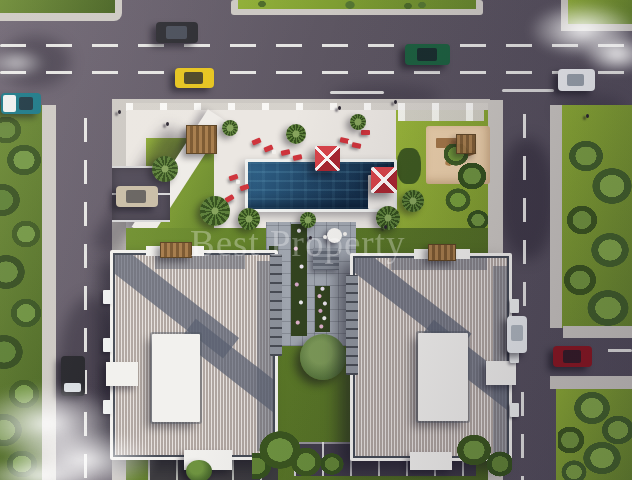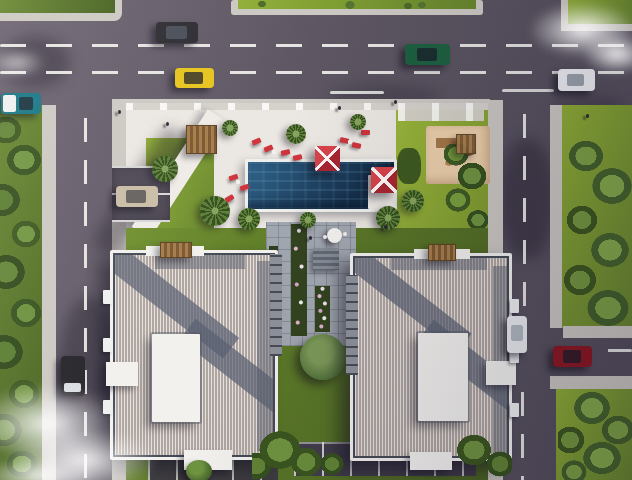--- a/index.html
+++ b/index.html
@@ -279,20 +279,21 @@
   <span class="p person" style="left:118px;top:110px"></span>
   <span class="p person" style="left:166px;top:122px"></span>
   <span class="p person" style="left:338px;top:106px"></span>
   <span class="p person" style="left:394px;top:100px"></span>
   <span class="p person" style="left:586px;top:114px"></span>
   <span class="p person" style="left:384px;top:225px"></span>
   <span class="p person" style="left:309px;top:236px"></span>
 
   <div class="p light-overlay" style="inset:0"></div>
 
+  <div class="p wm" style="left:190px;top:222px">Best Property</div>
 
   <div class="p cloud" style="left:528px;top:2px;width:110px;height:56px"></div>
   <div class="p cloud" style="left:582px;top:34px;width:70px;height:40px"></div>
   <div class="p cloud" style="left:-28px;top:384px;width:150px;height:80px"></div>
   <div class="p cloud" style="left:8px;top:428px;width:150px;height:64px"></div>
   <div class="p cloud" style="left:-20px;top:456px;width:120px;height:40px"></div>
   <div class="p cloud" style="left:-14px;top:48px;width:60px;height:30px;opacity:.7"></div>
 
 </div>
 

